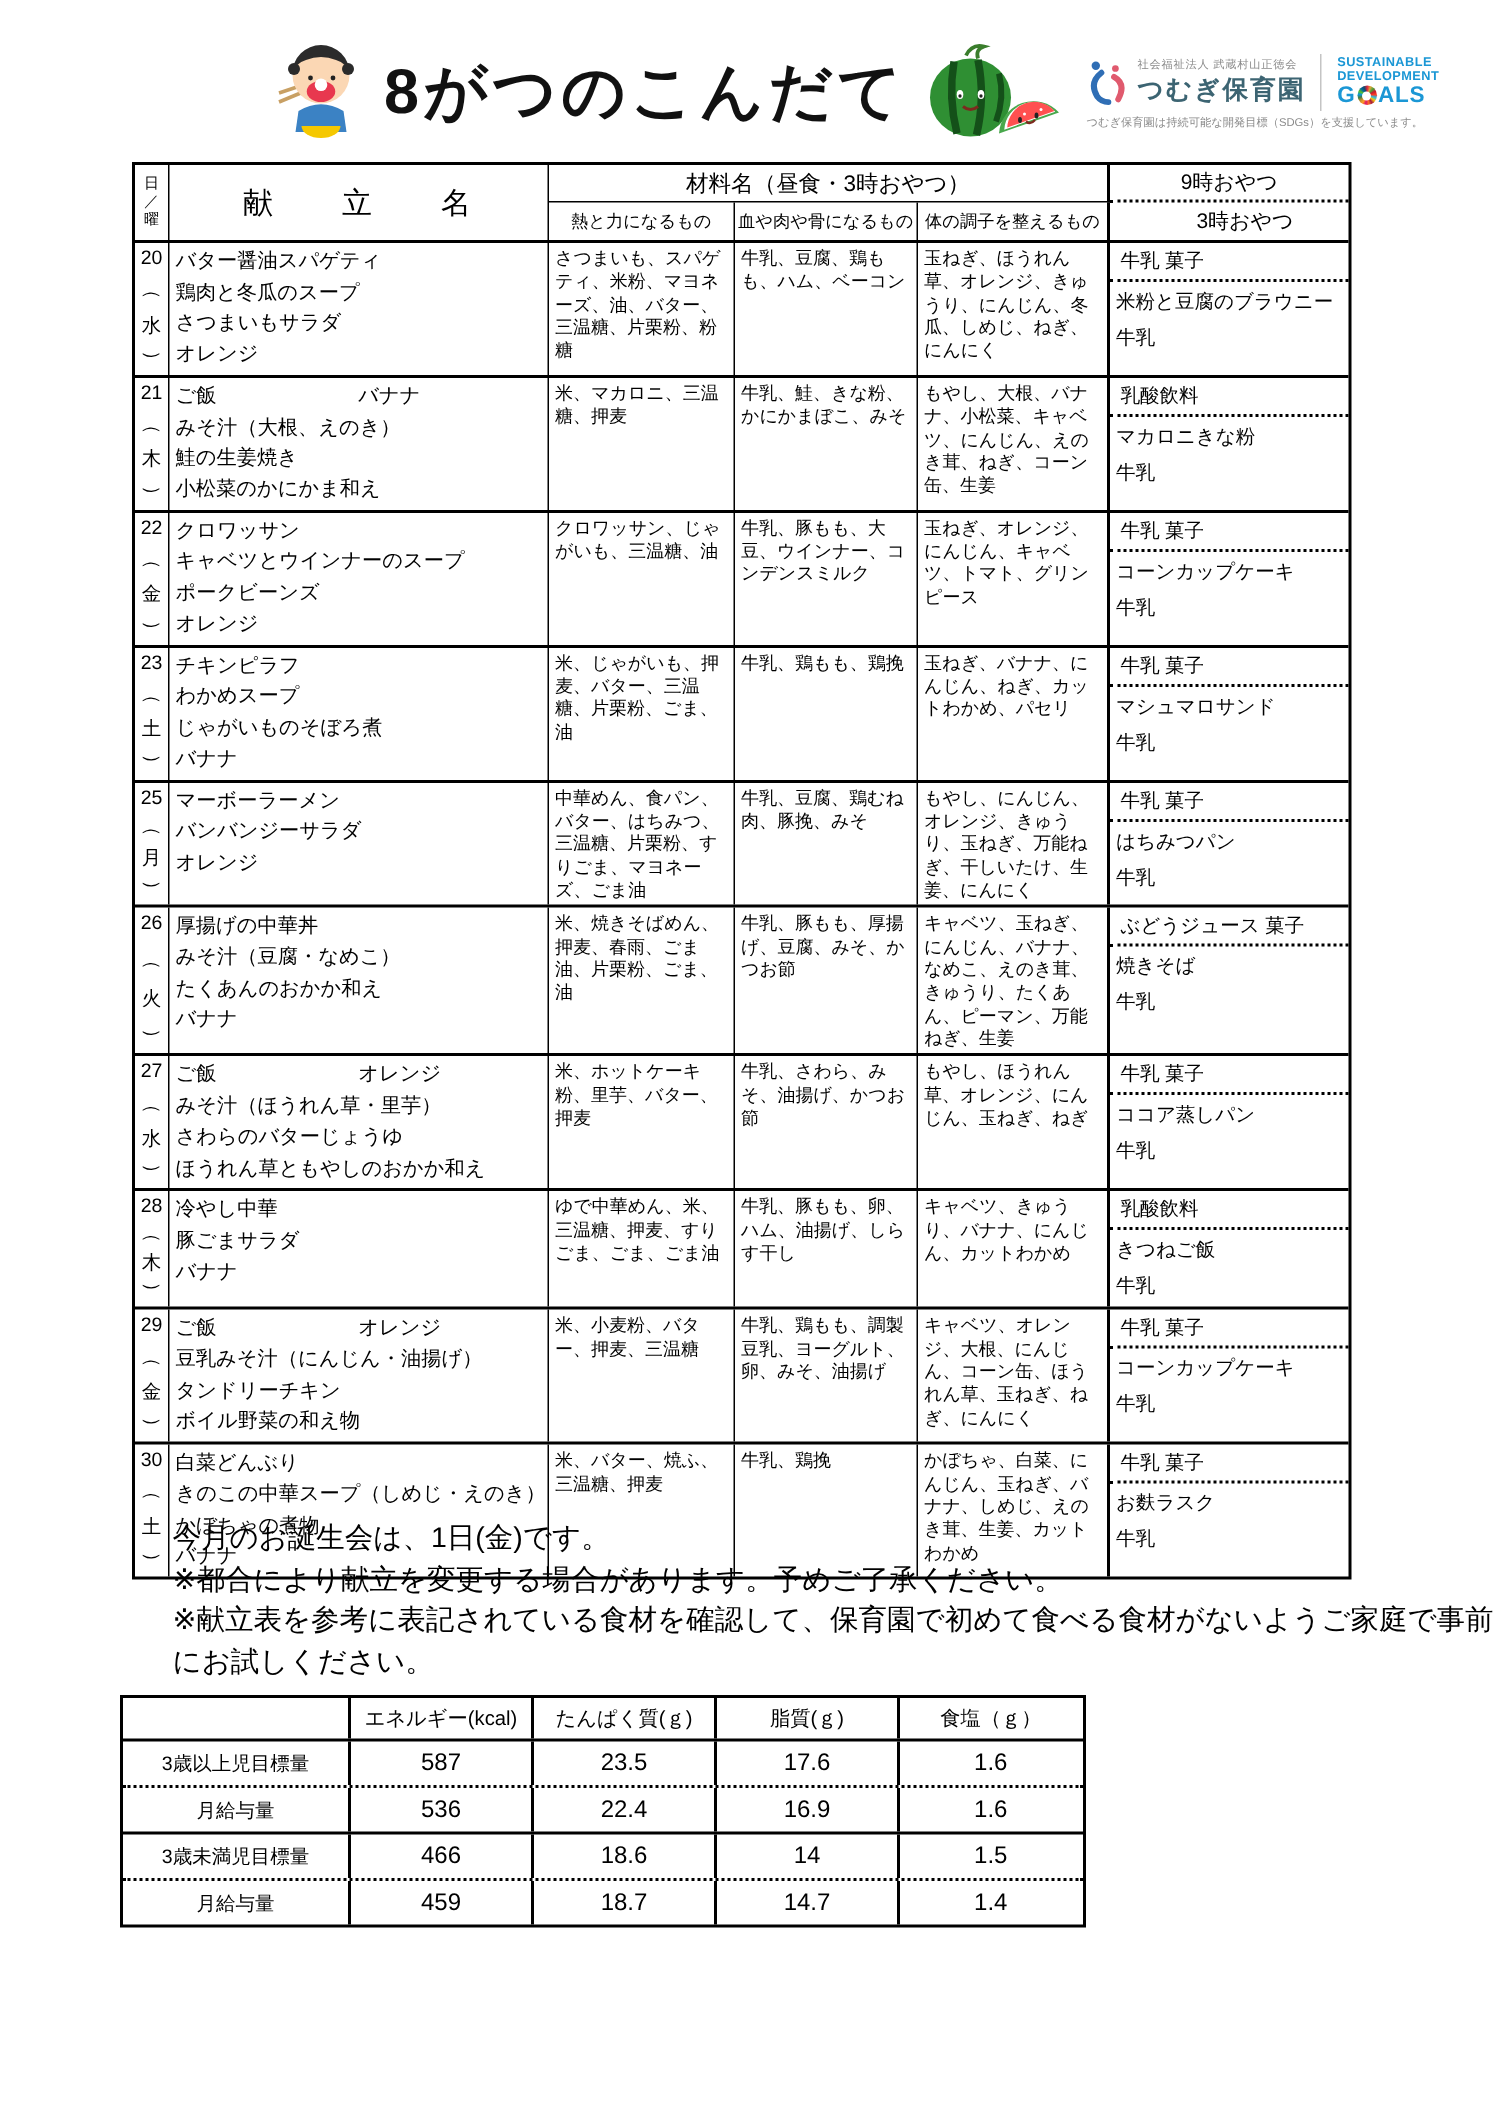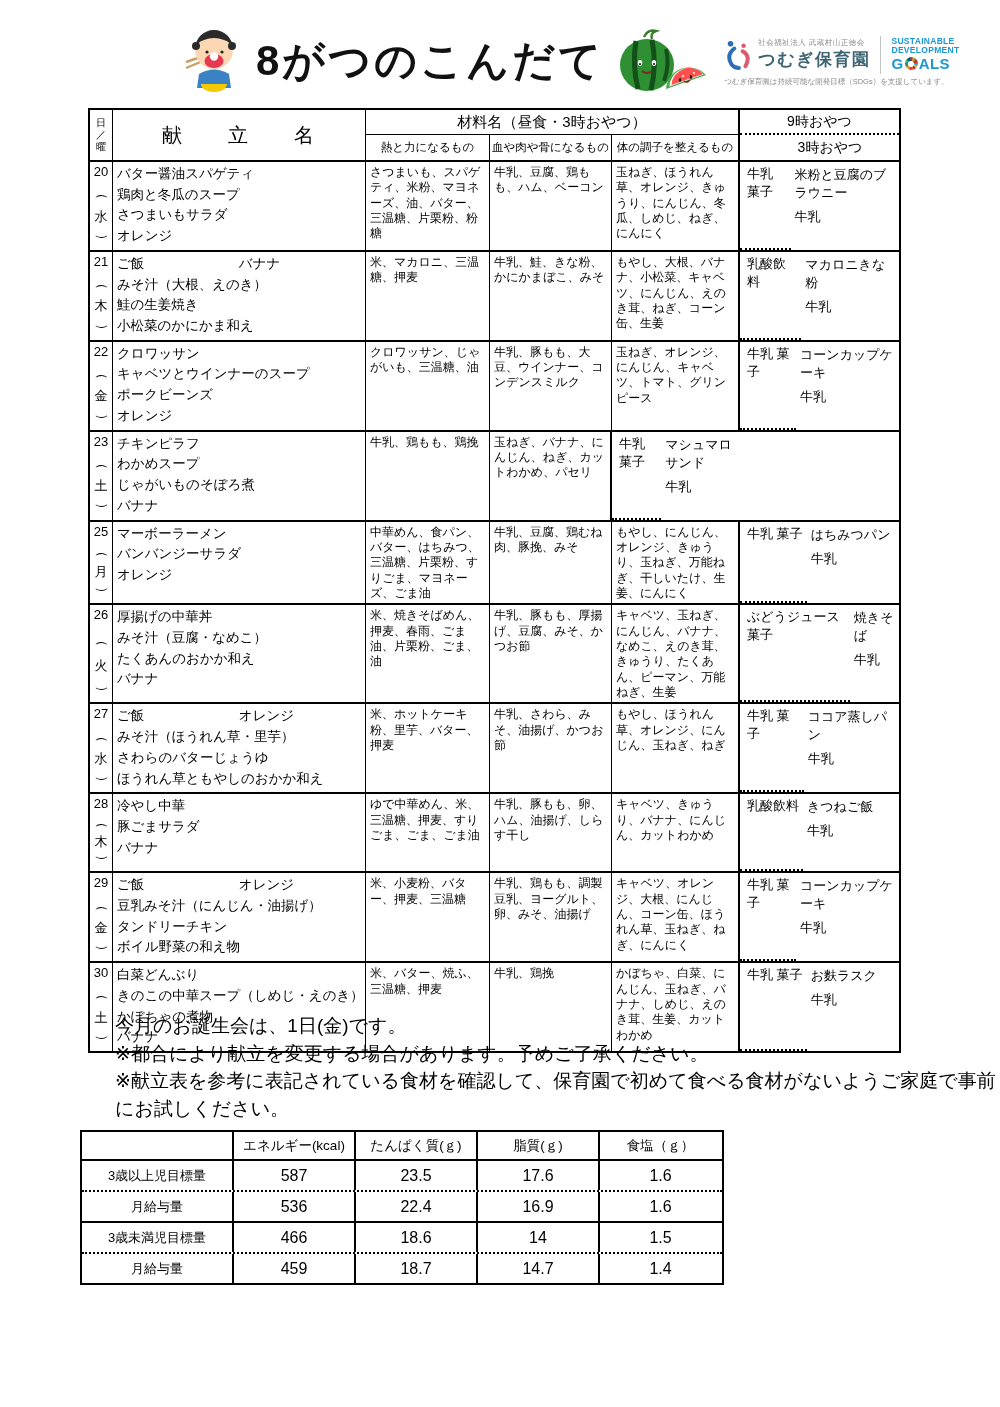--- a/index.html
+++ b/index.html
@@ -39,21 +39,21 @@
   .trow{display:grid;grid-template-columns:23px 253px 124px 122px 128px 1fr;border-bottom:2px solid #000;min-height:77px;}
   .trow:last-child{border-bottom:none;}
   .c{border-right:1px solid #000;padding:3px 3px 2px 4px;}
   .c.day{display:flex;flex-direction:column;align-items:center;justify-content:space-between;font-size:13px;padding:2px 0 5px 0;}
   .c.day .date{font-size:13px;}
   .vparen{display:block;transform:rotate(90deg);font-size:13px;line-height:10px;height:10px;}
   .c.menu{font-size:13.5px;line-height:1.35;}
   .mline{margin-bottom:2.5px;white-space:pre;}
   .c.ing{font-size:12px;line-height:1.28;}
   .c.regulate{border-right:2px solid #000;}
-  .c.snack{border-right:none;padding:0;display:flex;}
+  .c.snack{border-right:none;padding:0;display:flex;flex-direction:column;}
   .am{font-size:13px;padding:3px 4px 3px 7px;border-bottom:2px dotted #000;}
   .pm-line{font-size:13px;padding:4px 4px 2px 4px;}
 
   
   .notes{position:absolute;left:115px;top:1012px;width:885px;font-size:19px;line-height:1.45;}
 
   
   .ntable{position:absolute;left:80px;top:1130px;border:2px solid #000;background:#fff;width:640px;}
   .nhead,.nrow{display:grid;grid-template-columns:150px 122px 122px 122px 123px;}
   .nhead{border-bottom:2px solid #000;}
@@ -231,20 +231,21 @@
         <span class="vparen">（</span>
         <span class="wday">土</span>
         <span class="vparen">）</span>
       </div>
       <div class="c menu">
             <div class="mline">チキンピラフ</div>
             <div class="mline">わかめスープ</div>
             <div class="mline">じゃがいものそぼろ煮</div>
             <div class="mline">バナナ</div>
           </div>
+      <div class="c ing">米、じゃがいも、押麦、バター、三温糖、片栗粉、ごま、油</div>
       <div class="c ing">牛乳、鶏もも、鶏挽</div>
       <div class="c ing regulate">玉ねぎ、バナナ、にんじん、ねぎ、カットわかめ、パセリ</div>
       <div class="c snack">
         <div class="am">牛乳 菓子</div>
         <div>
               <div class="pm-line">マシュマロサンド</div>
               <div class="pm-line">牛乳</div>
             </div>
       </div>
     </div>

